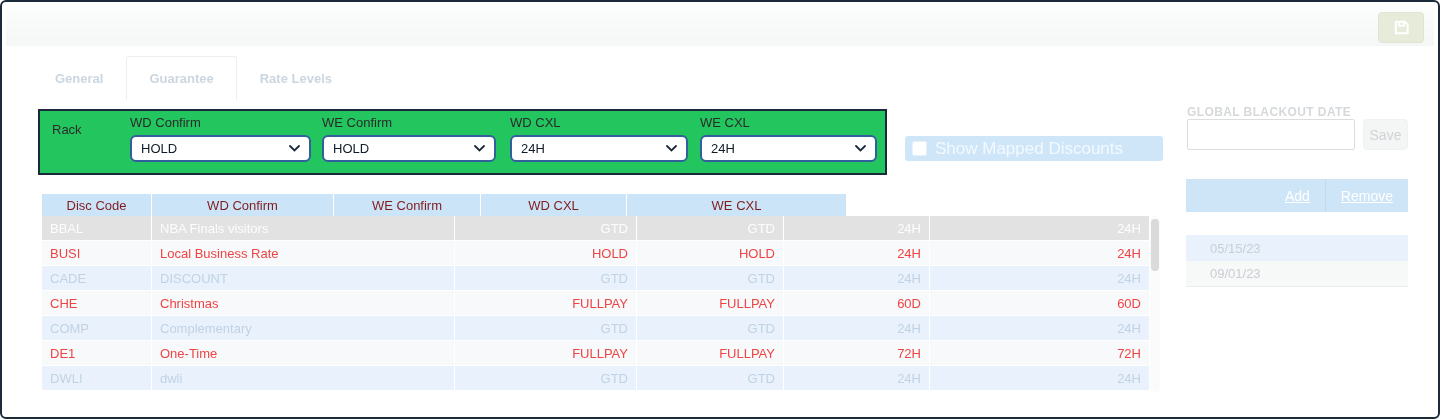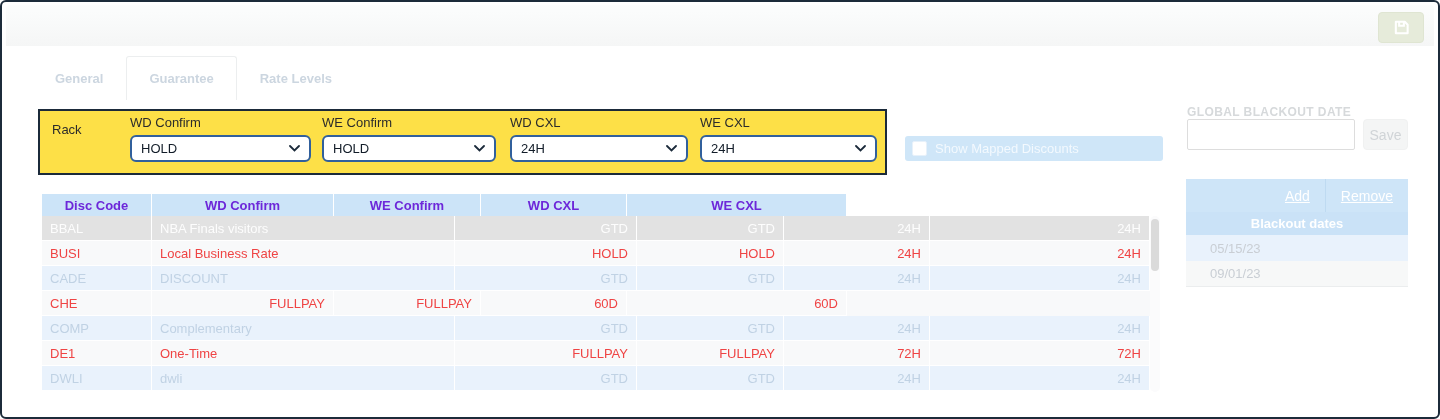--- a/index.html
+++ b/index.html
@@ -42,21 +42,21 @@
   .tab.active {
     background: #fff;
     border-color: #eceeef;
     border-radius: 3px 3px 0 0;
   }
 
   
   .rack-panel {
     position: absolute; left: 36px; top: 107px;
     width: 849px; height: 66px;
-    border: 2px solid #1b2a3a; background: #fde047;
+    border: 2px solid #1b2a3a; background: #22c55e;
   }
   .rack-label {
     position: absolute; left: 12px; top: 11px;
     font-size: 13px; color: #2b2b2b;
   }
   .field-group { position: absolute; top: 4px; }
   .field-group .f-label { font-size: 13px; color: #2b2b2b; margin-bottom: 5px; }
   .fg0 { left: 90px;  width: 181px; }
   .fg1 { left: 282px; width: 174px; }
   .fg2 { left: 470px; width: 178px; }
@@ -76,27 +76,27 @@
     position: absolute; left: 903px; top: 134px;
     width: 258px; height: 25px;
     background: #cfe6f8; border-radius: 3px;
     display: flex; align-items: center; gap: 8px;
     padding: 0 7px; cursor: pointer;
   }
   .chip .box {
     width: 15px; height: 15px; background: #fff;
     border: 1px solid #e7f1fa; border-radius: 2px;
   }
-  .chip .chip-label { font-size: 13px; color: #f3f9fe; }
+  .chip .chip-label { font-size: 17px; color: #f3f9fe; }
 
   
   .dtable { position: absolute; left: 40px; top: 192px; width: 1108px; font-size: 13px; }
   .thead { display: flex; height: 22px; }
   .thead .hcell {
-    background: #cce4f8; color: #6d28d9; font-weight: 700;
+    background: #cce4f8; color: #7f1d1d; font-weight: 400;
     display: flex; align-items: center; justify-content: center;
     border-right: 1px solid #ffffff; height: 100%;
   }
   .trow { display: flex; height: 25px; cursor: pointer; }
   .trow .cell {
     display: flex; align-items: center;
     border-right: 1px solid #ffffff; border-bottom: 1px solid #ffffff;
     padding: 0 8px; height: 100%; overflow: hidden; white-space: nowrap;
   }
   .c0, .h0 { width: 110px; }
@@ -270,20 +270,21 @@
         <div class="trow blue">
           <div class="cell c0">CADE</div>
           <div class="cell c1">DISCOUNT</div>
           <div class="cell c2">GTD</div>
           <div class="cell c3">GTD</div>
           <div class="cell c4">24H</div>
           <div class="cell c5">24H</div>
         </div>
         <div class="trow white">
           <div class="cell c0">CHE</div>
+          <div class="cell c1">Christmas</div>
           <div class="cell c2">FULLPAY</div>
           <div class="cell c3">FULLPAY</div>
           <div class="cell c4">60D</div>
           <div class="cell c5">60D</div>
         </div>
         <div class="trow blue">
           <div class="cell c0">COMP</div>
           <div class="cell c1">Complementary</div>
           <div class="cell c2">GTD</div>
           <div class="cell c3">GTD</div>
@@ -315,19 +316,18 @@
 
   <div class="gbd-label">GLOBAL BLACKOUT DATE</div>
   <input class="gbd-input" value="" placeholder="" style="">
   <div class="gbd-save">Save</div>
 
   <div class="addremove-bar">
     <div class="ar-btn add">Add</div>
     <div class="ar-btn remove">Remove</div>
   </div>
 
-  <div class="bd-header">Blackout dates</div>
   <div class="bd-list">
       <div class="bdate b-odd">05/15/23</div>
       <div class="bdate b-even">09/01/23</div>
     </div>
 
 </div>
 
 </body></html>

